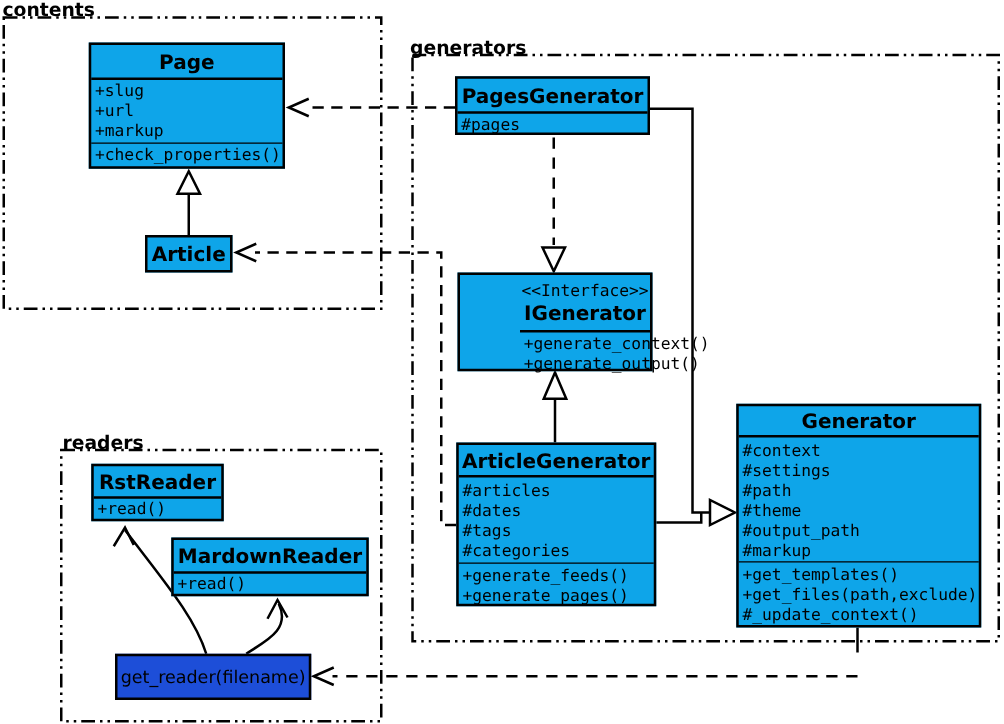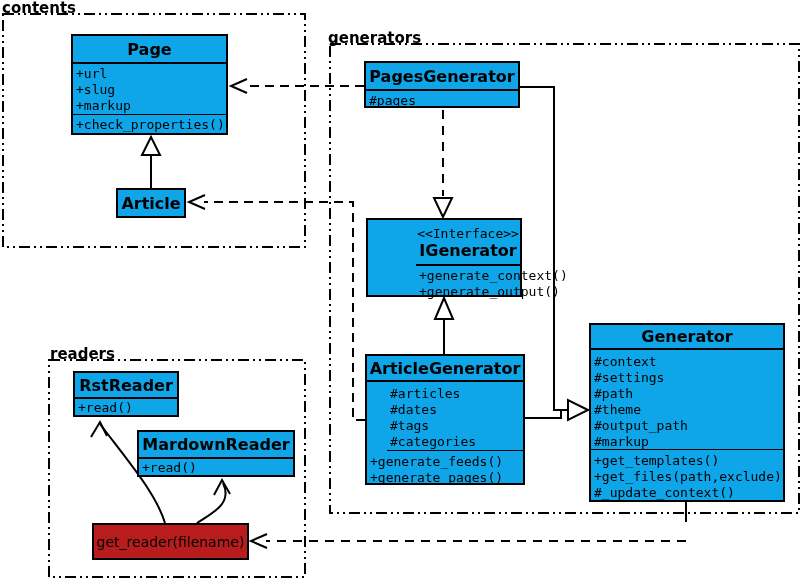--- a/index.html
+++ b/index.html
@@ -27,21 +27,21 @@
     font-size:13px; line-height:15px; text-align:center;
   }
   .title-text { line-height:20px; }
   .sec { box-sizing:border-box; padding:2px 0 0 3px; flex:0 0 auto; }
   .sec.divided { border-bottom:1px solid #000; }
   .mrow {
     font-family:"DejaVu Sans Mono", monospace; font-size:13px;
     line-height:16px; white-space:pre; color:#000;
   }
   .plain-box {
-    position:absolute; background:#b91c1c; border:2px solid #000;
+    position:absolute; background:#1d4ed8; border:2px solid #000;
     box-sizing:border-box; display:flex; align-items:center; justify-content:center;
     font-size:14px; font-family:"DejaVu Sans", sans-serif; color:#000;
   }
 </style>
 </head>
 <body>
 
 <div id="stage">
 
   <svg id="connectors" viewBox="0 0 803 579" xmlns="http://www.w3.org/2000/svg">
@@ -80,22 +80,22 @@
     <polyline points="214,495 222,480 230,494" fill="none" stroke="#000" stroke-width="2"></polyline>
   </svg>
 
   <div class="pkg-label" style="left:2px; top:-1px;">contents</div>
   <div class="pkg-label" style="left:328px; top:29px;">generators</div>
   <div class="pkg-label" style="left:50px; top:345px;">readers</div>
 
   <div class="uml-box" style="left:71px; top:34px; width:157px; height:101px;">
     <div class="uml-title" style="height:26px;">Page</div>
     <div class="sec divided" style="height:51px;">
+      <div class="mrow">+slug</div>
       <div class="mrow">+url</div>
-      <div class="mrow">+slug</div>
       <div class="mrow">+markup</div>
     </div>
     <div class="sec">
       <div class="mrow">+check_properties()</div>
     </div>
   </div>
 
   <div class="uml-box" style="left:116px; top:188px; width:70px; height:30px;">
     <div class="uml-title no-div" style="height:26px;">Article</div>
   </div>
@@ -113,21 +113,21 @@
       <div class="title-text">IGenerator</div>
     </div>
     <div class="sec">
       <div class="mrow">+generate_context()</div>
       <div class="mrow">+generate_output()</div>
     </div>
   </div>
 
   <div class="uml-box" style="left:365px; top:354px; width:160px; height:131px;">
     <div class="uml-title" style="height:24px;">ArticleGenerator</div>
-    <div class="sec divided" style="height:69px; padding-top:4px;margin-left:20px;">
+    <div class="sec divided" style="height:69px; padding-top:4px;">
       <div class="mrow">#articles</div>
       <div class="mrow">#dates</div>
       <div class="mrow">#tags</div>
       <div class="mrow">#categories</div>
     </div>
     <div class="sec" style="padding-top:3px;">
       <div class="mrow">+generate_feeds()</div>
       <div class="mrow">+generate_pages()</div>
     </div>
   </div>

